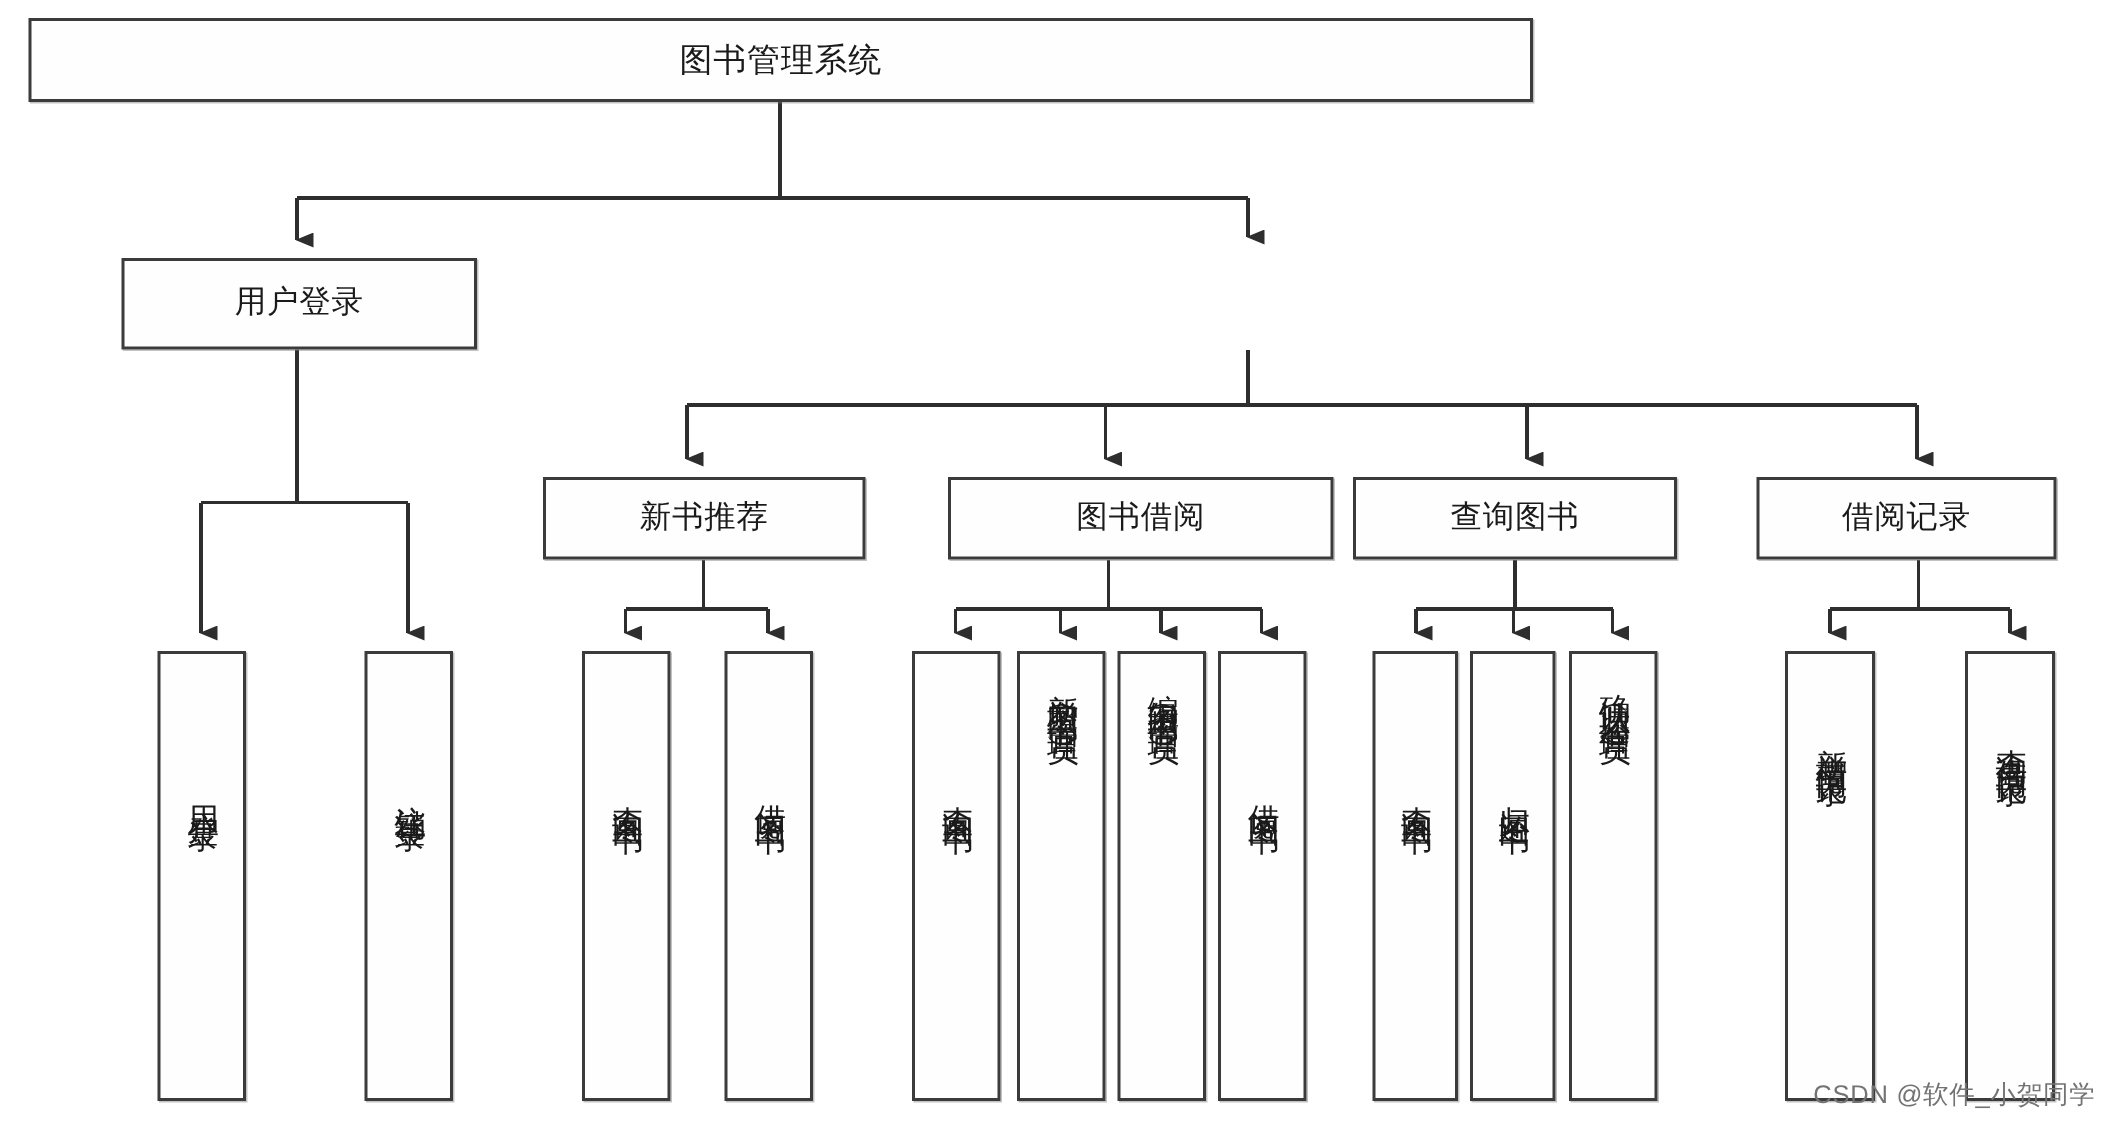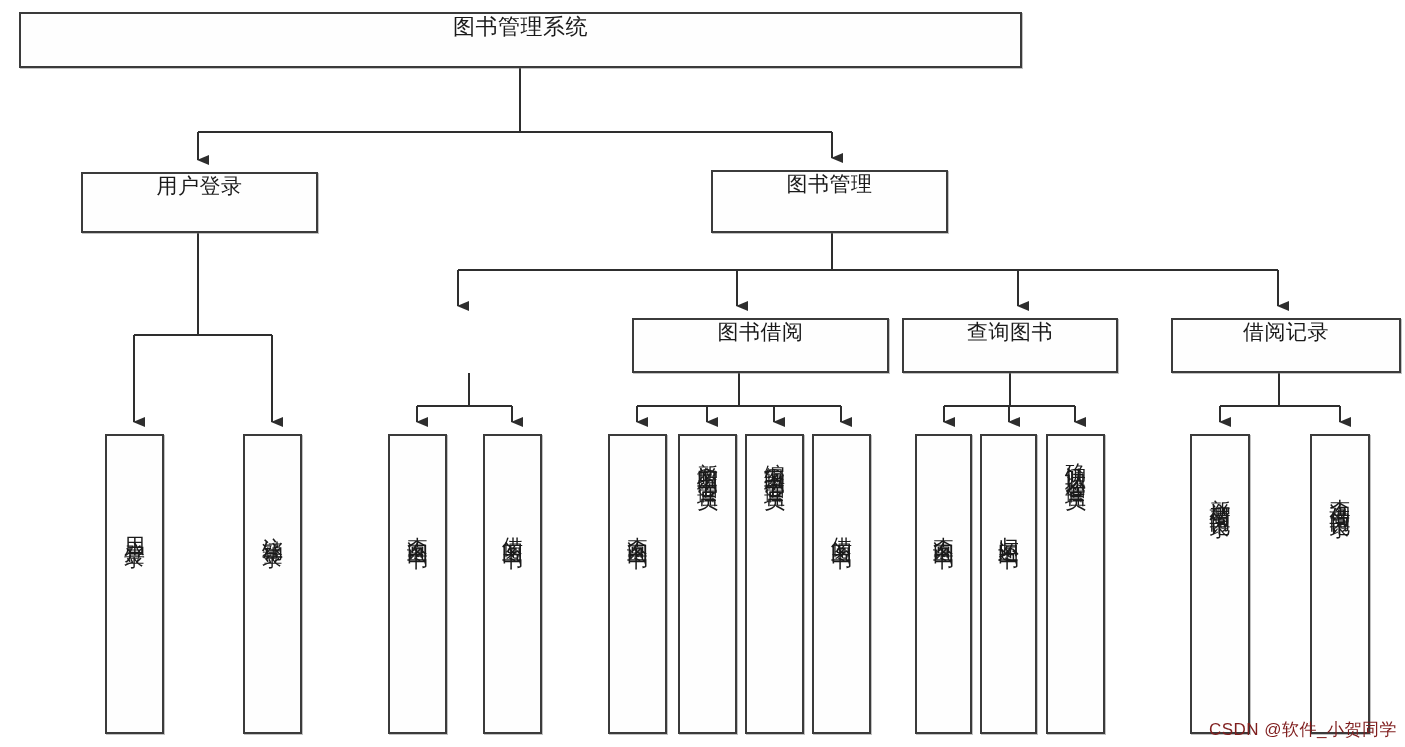--- a/index.html
+++ b/index.html
@@ -26,20 +26,21 @@
     width: 1405px;
     height: 747px;
     pointer-events: none;
   }
   .node {
     position: absolute;
     box-sizing: border-box;
     background: #fefefe;
     border: 2px solid #3b3b3b;
     display: flex;
+    align-items: center;
     justify-content: center;
     color: #1a1a1a;
     text-align: center;
     box-shadow: 1px 1px 0 rgba(120,120,120,0.45);
   }
   .node .label {
     display: block;
     line-height: 1.18;
     letter-spacing: 0.5px;
   }
@@ -71,21 +72,21 @@
     margin-top: 40px;
   }
   .node.v.high .label {
     margin-top: 4px;
   }
   #watermark {
     position: absolute;
     right: 8px;
     bottom: 6px;
     font-size: 17px;
-    color: #7f1d1d;
+    color: #737373;
     letter-spacing: 0.5px;
     white-space: nowrap;
     user-select: none;
   }
 </style>
 </head>
 <body>
 
 <div id="canvas">
 
@@ -141,34 +142,34 @@
   </svg>
 
   <div class="node h root" style="left:19px; top:12px; width:1003px; height:56px;">
     <span class="label">图书管理系统</span>
   </div>
 
   <div class="node h" style="left:81px; top:172px; width:237px; height:61px;">
     <span class="label">用户登录</span>
   </div>
 
-  <div class="node h" style="left:711px; top:170px; width:237px; height:63px;">
-    <span class="label">图书管理</span>
-  </div>
-
+
+  <div class="node h" style="left:362px; top:318px; width:215px; height:55px;">
+    <span class="label">新书推荐</span>
+  </div>
 
   <div class="node h" style="left:632px; top:318px; width:257px; height:55px;">
     <span class="label">图书借阅</span>
   </div>
 
   <div class="node h" style="left:902px; top:318px; width:216px; height:55px;">
     <span class="label">查询图书</span>
   </div>
 
-  <div class="node h" style="left:1171px; top:318px; width:230px; height:55px;">
+  <div class="node h" style="left:1171px; top:318px; width:200px; height:55px;">
     <span class="label">借阅记录</span>
   </div>
 
   <div class="node v mid" style="left:105px; top:434px; width:59px; height:300px;">
     <span class="label">用户登录</span>
   </div>
 
   <div class="node v mid" style="left:243px; top:434px; width:59px; height:300px;">
     <span class="label">注销登录</span>
   </div>

